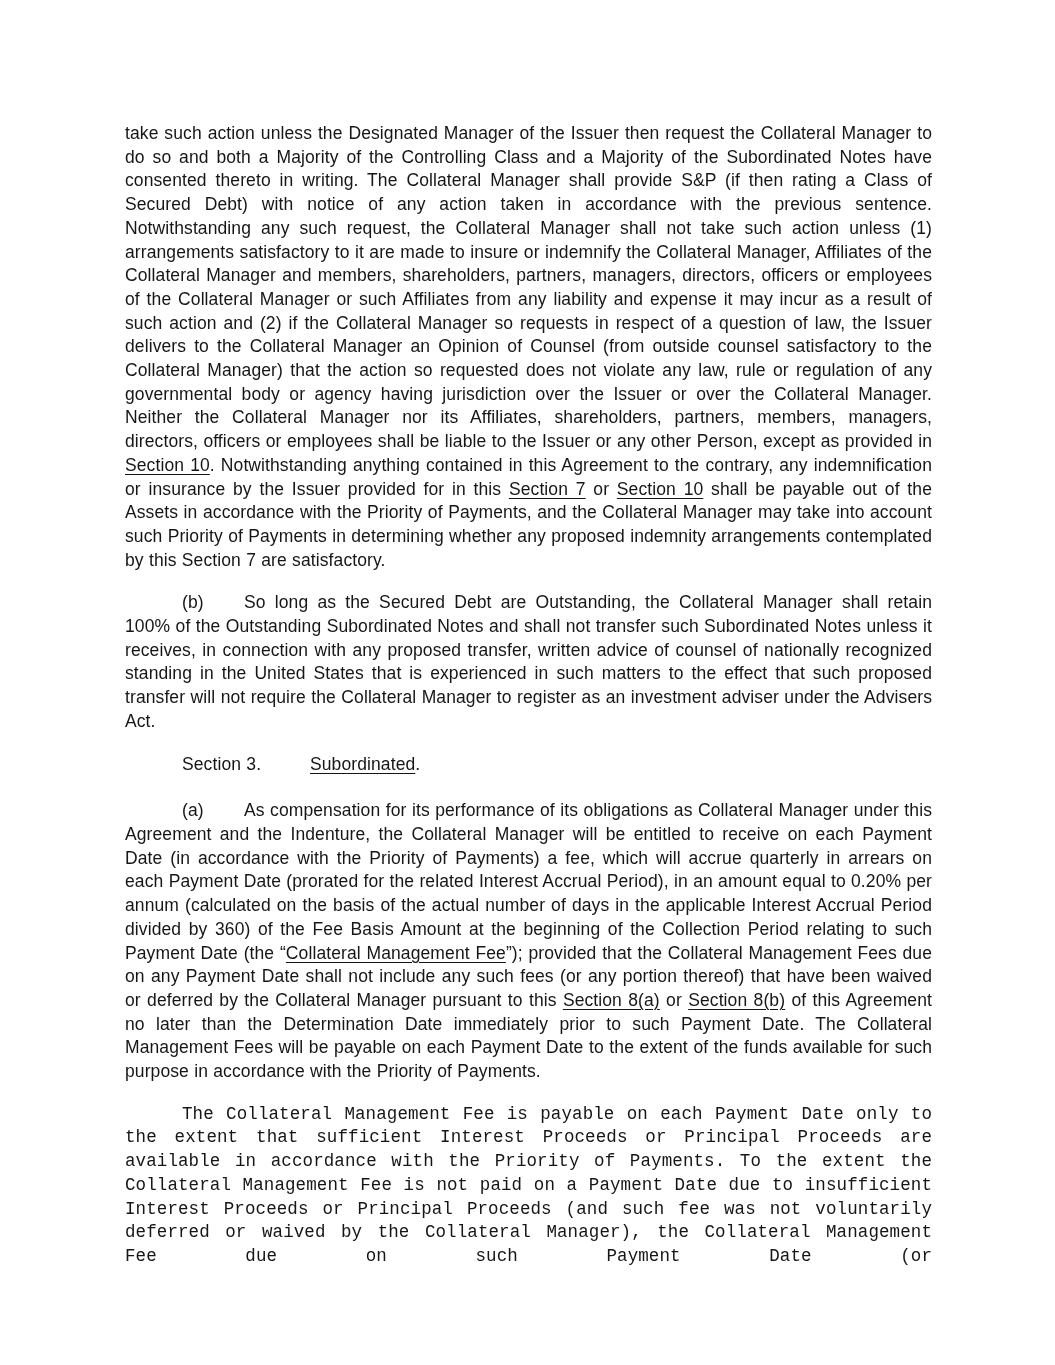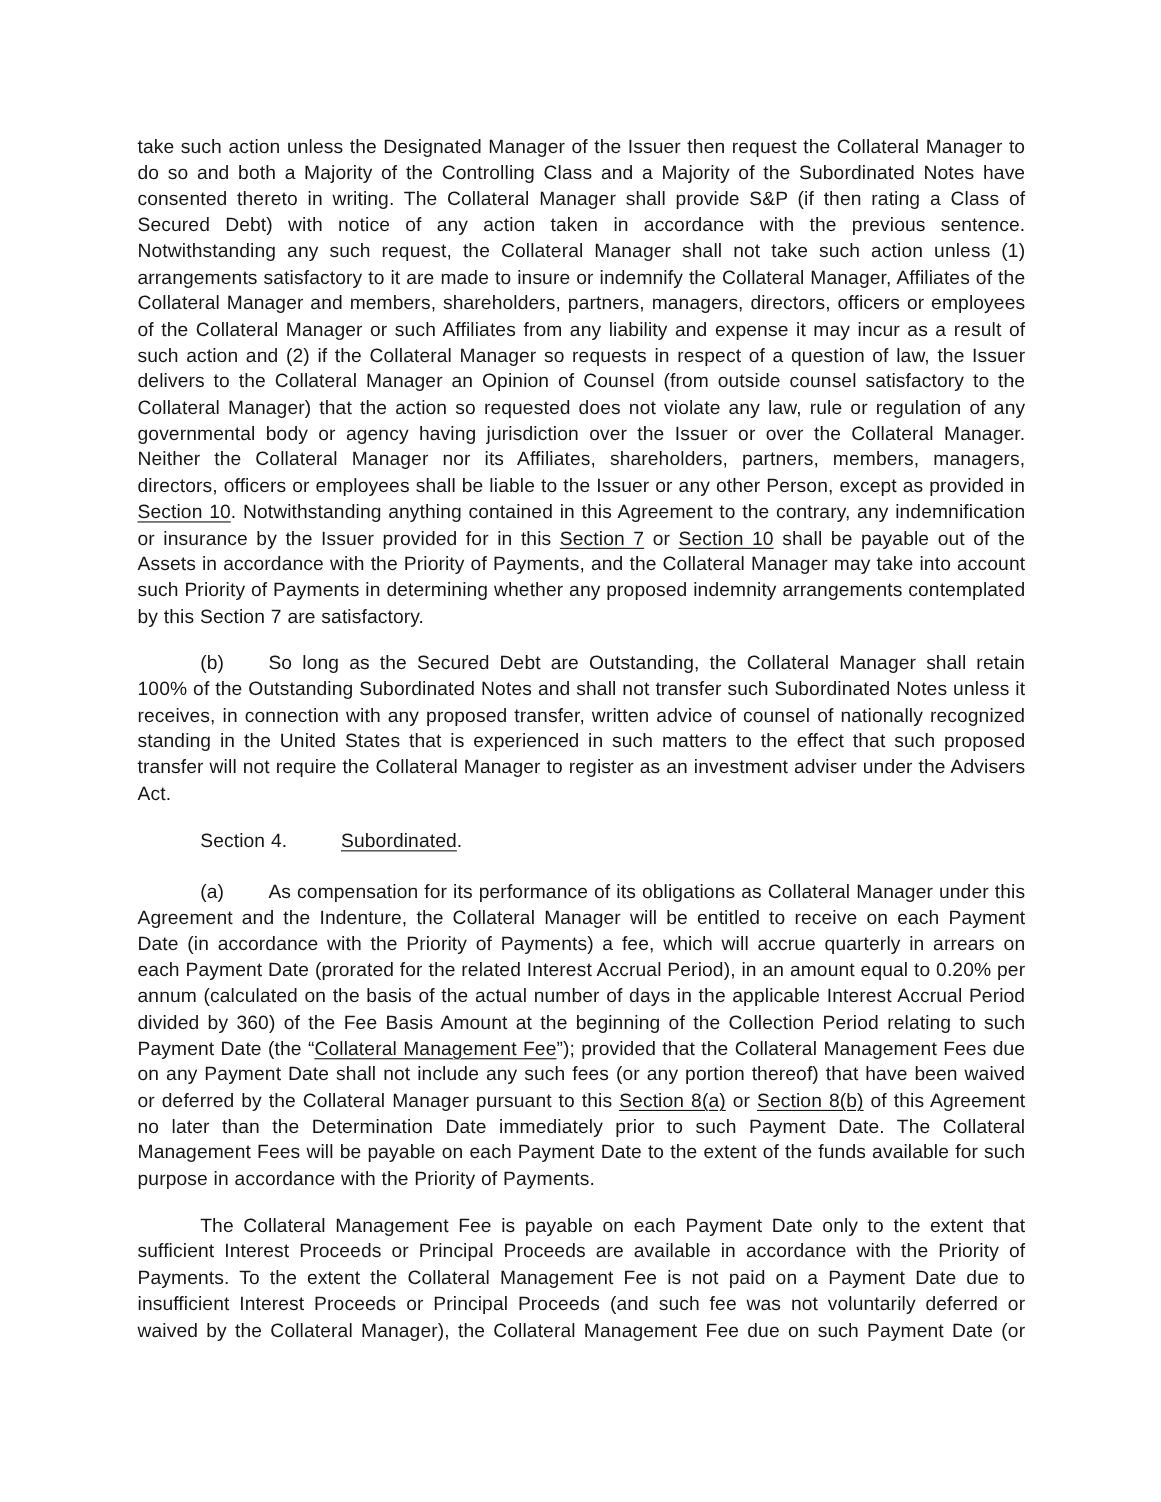--- a/index.html
+++ b/index.html
@@ -29,20 +29,21 @@
     word-spacing: 0.3px;
   }
   .para {
     margin: 0 0 19px 0;
   }
   .para.heading {
     margin-bottom: 23px;
   }
   .para.justify-last {
     text-align-last: justify;
+    font-family: Liberation Mono, monospace;
   }
   .para:last-child {
     margin-bottom: 0;
   }
   .tab {
     display: inline-block;
     height: 1px;
     vertical-align: baseline;
   }
   .label {
@@ -55,17 +56,17 @@
     text-decoration-thickness: 1.3px;
   }
 </style>
 </head>
 <body>
 
 <div class="page">
   <div class="doc-body" style="color: rgb(22, 22, 22);">
       <p class="para"><span class="run">take such action unless the Designated Manager of the Issuer then request the Collateral Manager to do so and both a Majority of the Controlling Class and a Majority of the Subordinated Notes have consented thereto in writing.  The Collateral Manager shall provide S&amp;P (if then rating a Class of Secured Debt) with notice of any action taken in accordance with the previous sentence. Notwithstanding any such request, the Collateral Manager shall not take such action unless (1) arrangements satisfactory to it are made to insure or indemnify the Collateral Manager, Affiliates of the Collateral Manager and members, shareholders, partners, managers, directors, officers or employees of the Collateral Manager or such Affiliates from any liability and expense it may incur as a result of such action and (2) if the Collateral Manager so requests in respect of a question of law, the Issuer delivers to the Collateral Manager an Opinion of Counsel (from outside counsel satisfactory to the Collateral Manager) that the action so requested does not violate any law, rule or regulation of any governmental body or agency having jurisdiction over the Issuer or over the Collateral Manager.  Neither the Collateral Manager nor its Affiliates, shareholders, partners, members, managers, directors, officers or employees shall be liable to the Issuer or any other Person, except as provided in </span><span class="run u">Section 10</span><span class="run">.  Notwithstanding anything contained in this Agreement to the contrary, any indemnification or insurance by the Issuer provided for in this </span><span class="run u">Section 7</span><span class="run"> or </span><span class="run u">Section 10</span><span class="run"> shall be payable out of the Assets in accordance with the Priority of Payments, and the Collateral Manager may take into account such Priority of Payments in determining whether any proposed indemnity arrangements contemplated by this Section 7 are satisfactory.</span></p>
       <p class="para"><span class="tab" style="width: 57px;"></span><span class="run label" style="width: 62px;">(b)</span><span class="run">So long as the Secured Debt are Outstanding, the Collateral Manager shall retain 100% of the Outstanding Subordinated Notes and shall not transfer such Subordinated Notes unless it receives, in connection with any proposed transfer, written advice of counsel of nationally recognized standing in the United States that is experienced in such matters to the effect that such proposed transfer will not require the Collateral Manager to register as an investment adviser under the Advisers Act.</span></p>
-      <p class="para heading"><span class="tab" style="width: 57px;"></span><span class="run label" style="width: 128px;">Section 4.</span><span class="run u">Subordinated</span><span class="run">.</span></p>
+      <p class="para heading"><span class="tab" style="width: 57px;"></span><span class="run label" style="width: 128px;">Section 3.</span><span class="run u">Subordinated</span><span class="run">.</span></p>
       <p class="para"><span class="tab" style="width: 57px;"></span><span class="run label" style="width: 62px;">(a)</span><span class="run">As compensation for its performance of its obligations as Collateral Manager under this Agreement and the Indenture, the Collateral Manager will be entitled to receive on each Payment Date (in accordance with the Priority of Payments) a fee, which will accrue quarterly in arrears on each Payment Date (prorated for the related Interest Accrual Period), in an amount equal to 0.20% per annum (calculated on the basis of the actual number of days in the applicable Interest Accrual Period divided by 360) of the Fee Basis Amount at the beginning of the Collection Period relating to such Payment Date (the “</span><span class="run u">Collateral Management Fee</span><span class="run">”); provided that the Collateral Management Fees due on any Payment Date shall not include any such fees (or any portion thereof) that have been waived or deferred by the Collateral Manager pursuant to this </span><span class="run u">Section 8(a)</span><span class="run"> or </span><span class="run u">Section 8(b)</span><span class="run"> of this Agreement no later than the Determination Date immediately prior to such Payment Date. The Collateral Management Fees will be payable on each Payment Date to the extent of the funds available for such purpose in accordance with the Priority of Payments.</span></p>
       <p class="para justify-last"><span class="tab" style="width: 57px;"></span><span class="run">The Collateral Management Fee is payable on each Payment Date only to the extent that sufficient Interest Proceeds or Principal Proceeds are available in accordance with the Priority of Payments. To the extent the Collateral Management Fee is not paid on a Payment Date due to insufficient Interest Proceeds or Principal Proceeds (and such fee was not voluntarily deferred or waived by the Collateral Manager), the Collateral Management Fee due on such Payment Date (or</span></p>
     </div>
 </div>
 
 </body></html>

